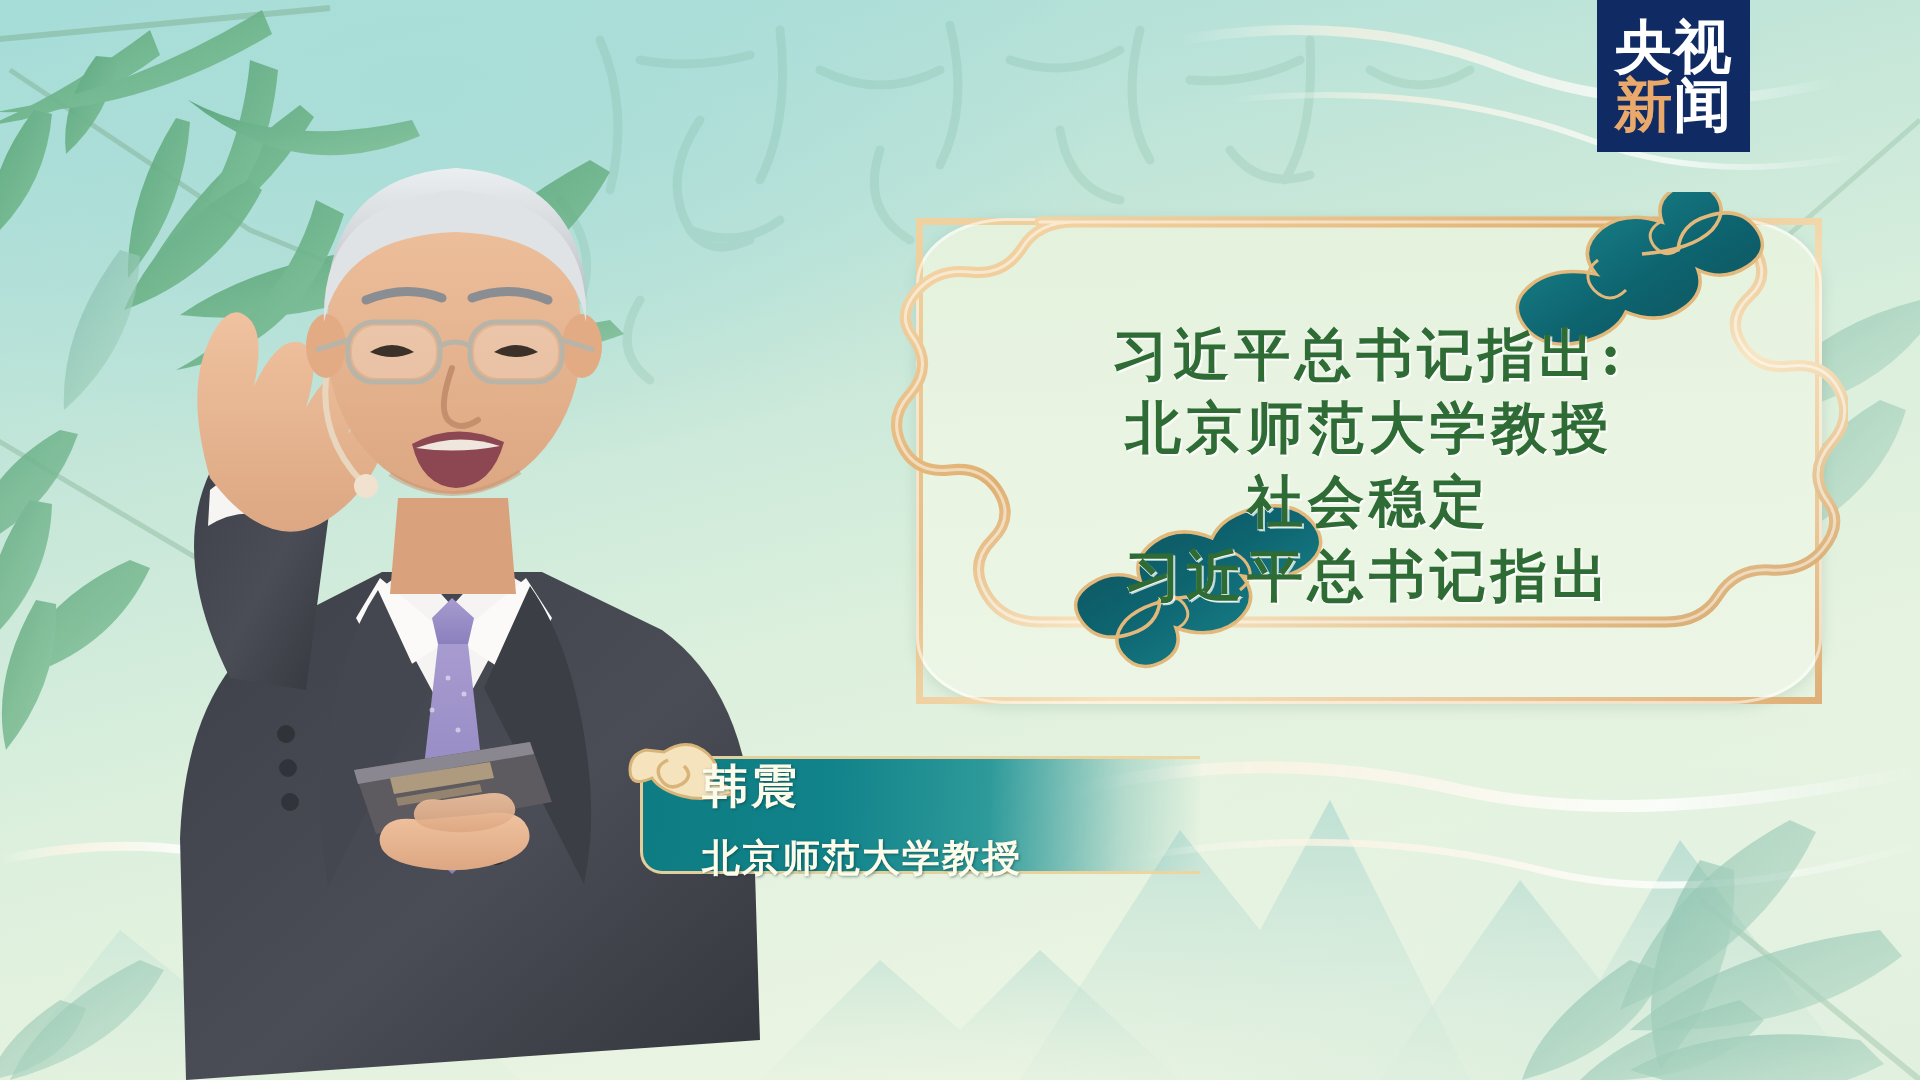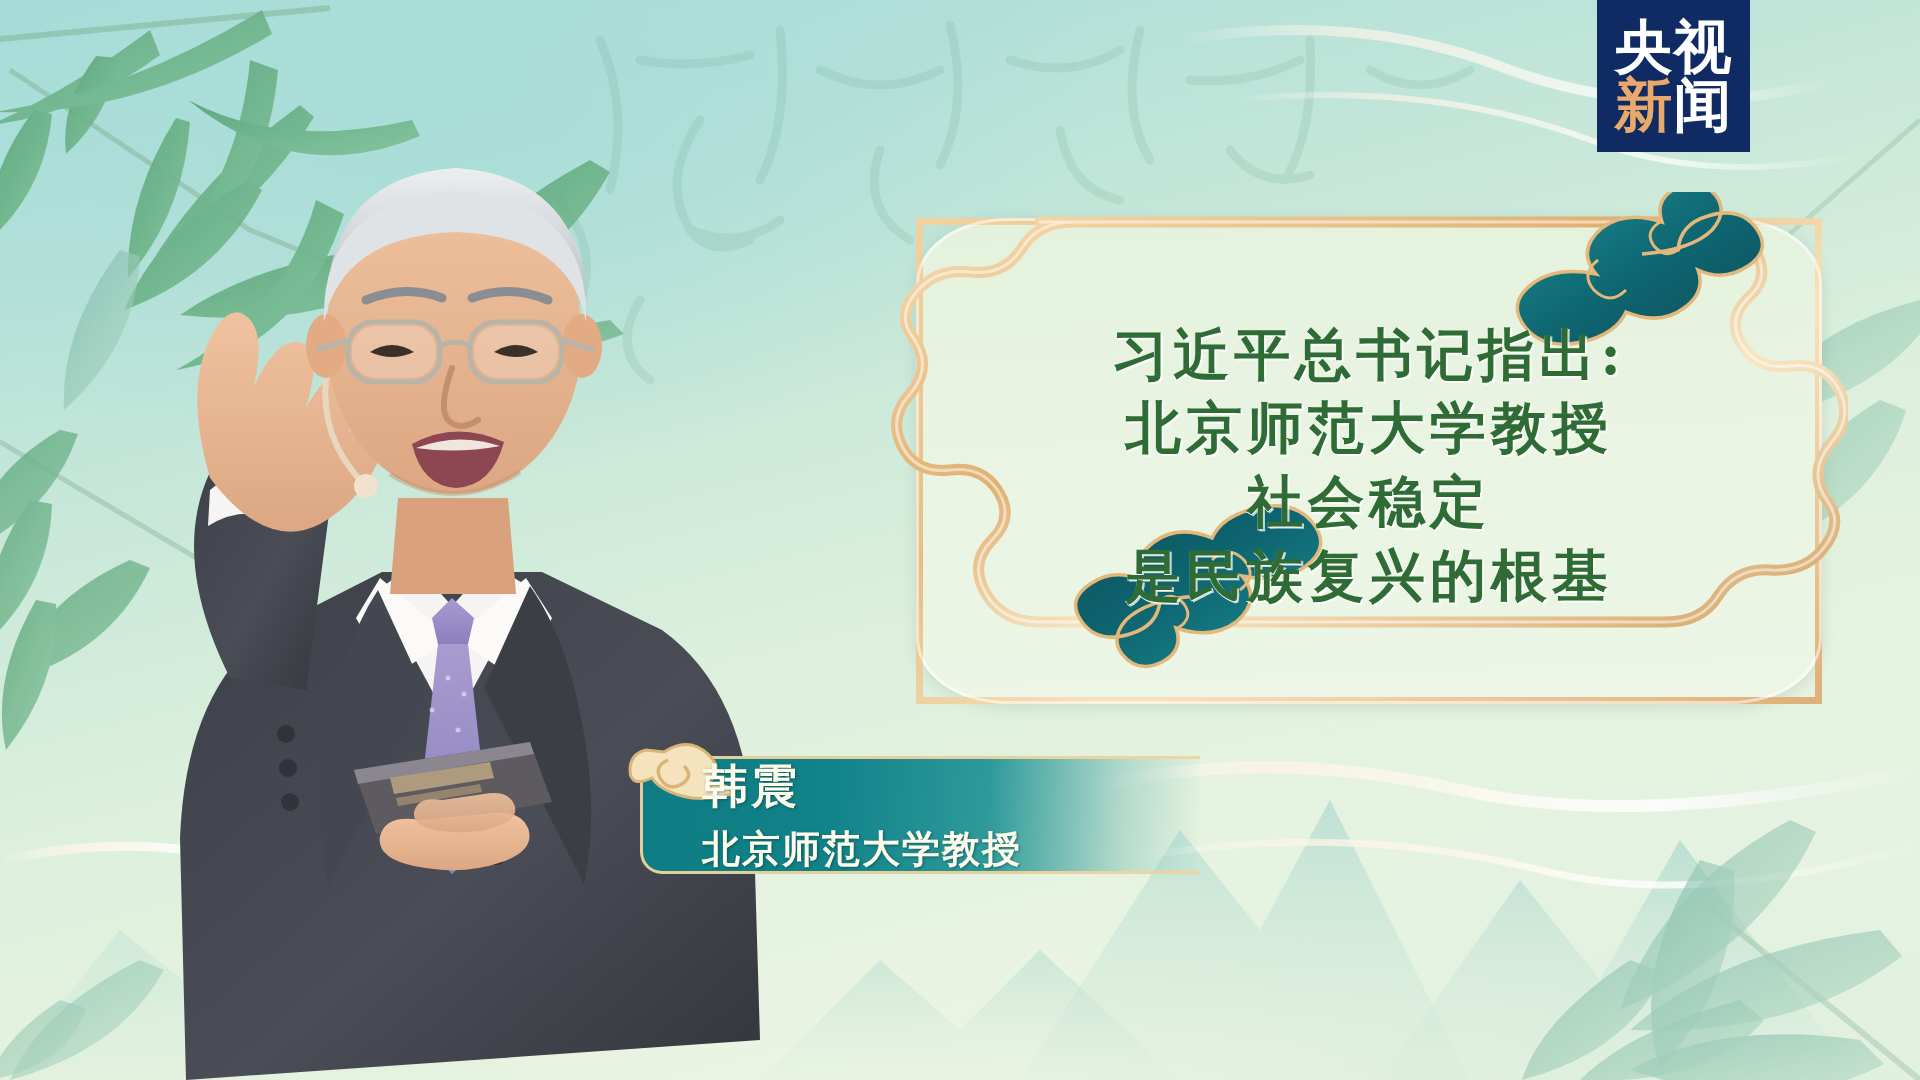--- a/index.html
+++ b/index.html
@@ -84,20 +84,21 @@
     border-radius:22px 0 0 22px;
     background:linear-gradient(92deg,#0e7c83 0%,#11838a 34%,#2e9a9a 62%,rgba(120,190,180,.45) 86%,rgba(200,230,215,0) 100%);
     border-top:3px solid rgba(240,212,158,.95);
     border-bottom:3px solid rgba(240,212,158,.95);
     border-left:3px solid rgba(240,212,158,.95);
   }
   #nameplate .txt{
     position:absolute;left:62px;top:14px;width:480px;
     display:flex;flex-direction:column;justify-content:center;
     font-family:"DejaVu Serif","Liberation Serif",serif;
+    gap:9px;
   }
   #nameplate .nm{
     color:#fdfbea;font-size:46px;font-weight:700;letter-spacing:3px;line-height:1.05;
     text-shadow:1px 1px 3px rgba(0,40,40,.45);
   }
   #nameplate .ttl{
     color:#fdfbea;font-size:38px;font-weight:700;letter-spacing:2px;line-height:1.2;margin-top:16px;
     text-shadow:1px 1px 3px rgba(0,40,40,.45);
   }
   #nameplate .curl{position:absolute;left:-18px;top:-10px;}
@@ -414,21 +415,21 @@
                  q26 12 50 -4 q24 -16 8 -38 q-16 -22 -48 -12 q-28 8 -30 34 Z" fill="url(#cloudG)" stroke="#e2b87b" stroke-width="3.5"></path>
         <path d="M28 24 q-16 10 -6 24 q12 14 26 2" fill="none" stroke="#e2b87b" stroke-width="3"></path>
         <path d="M-34 62 q-18 14 -4 30 q16 16 32 0" fill="none" stroke="#e2b87b" stroke-width="3"></path>
       </g>
     </svg>
 
     <div id="quote-text">
       <div class="ln">习近平总书记指出:</div>
       <div class="ln">北京师范大学教授</div>
       <div class="ln">社会稳定</div>
-      <div class="ln">是民族复兴的根基</div>
+      <div class="ln">习近平总书记指出</div>
     </div>
   </div>
 
   <div id="nameplate">
     <div class="bar"></div>
     <svg class="curl" width="110" height="80" viewBox="0 0 110 80">
       <path d="M42 14 q24 -16 44 2 q18 18 -2 30 q24 -2 26 10
                q-28 8 -50 2 q-22 -6 -30 -18 q-22 10 -22 -8 q0 -16 16 -20 Z" fill="#f4e3bc" stroke="#d9b478" stroke-width="3"></path>
       <path d="M46 22 q-14 6 -8 18 q8 14 22 6 q12 -8 2 -18" fill="none" stroke="#d9b478" stroke-width="3.5"></path>
     </svg>

